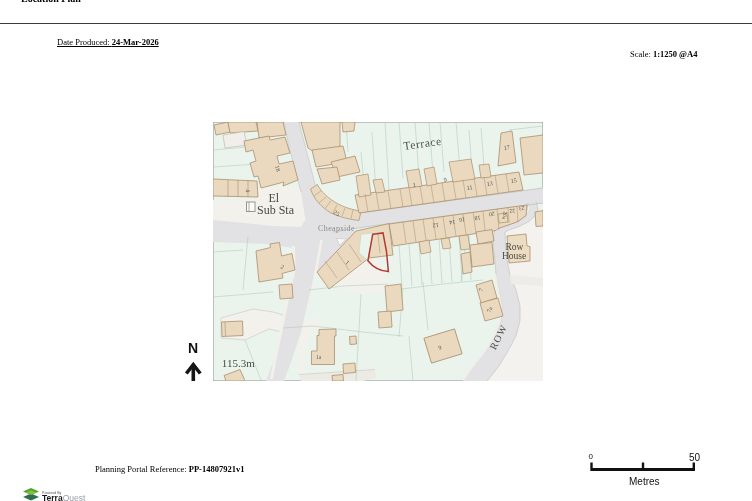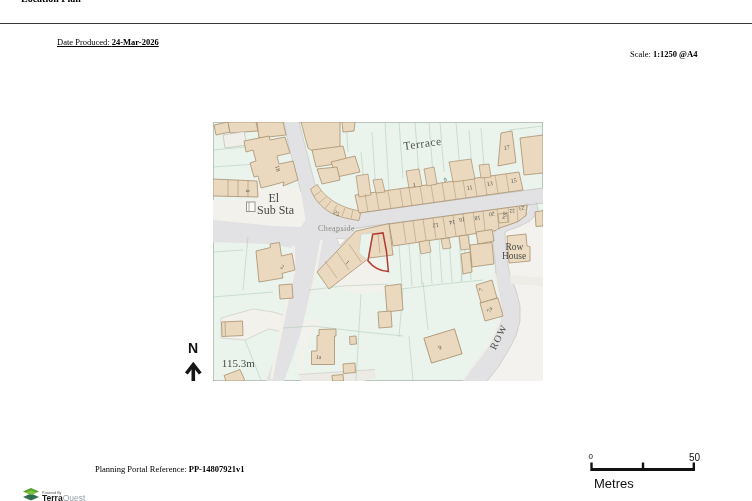--- a/index.html
+++ b/index.html
@@ -308,21 +308,21 @@
   <div class="abs" style="left:57px;top:464px;font-size:8.5px;margin-left:38px;">Planning Portal Reference: <b>PP-14807921v1</b></div>
 
   <div class="abs sans" style="left:588.5px;top:452px;font-size:8px;color:#111;">0</div>
   <div class="abs sans" style="left:689px;top:452px;font-size:10px;color:#111;">50</div>
   <svg class="abs" style="left:588px;top:460px;" width="112" height="14" viewBox="0 0 112 14">
     <line x1="3.5" y1="9.5" x2="107" y2="9.5" stroke="#111" stroke-width="3"></line>
     <line x1="3.5" y1="2.5" x2="3.5" y2="11" stroke="#111" stroke-width="2.4"></line>
     <line x1="55" y1="2.5" x2="55" y2="11" stroke="#111" stroke-width="2.4"></line>
     <line x1="105.8" y1="2.5" x2="105.8" y2="11" stroke="#111" stroke-width="2.4"></line>
   </svg>
-  <div class="abs sans" style="left:594px;top:476px;font-size:13px;color:#111;">Metres</div>
+  <div class="abs sans" style="left:629px;top:476px;font-size:10px;color:#111;">Metres</div>
 
   <svg class="abs" style="left:22px;top:488px;" width="110" height="13" viewBox="0 0 110 13">
     <polygon points="9,0 17,3.5 9,7 1,3.5" fill="#57a02c"></polygon>
     <polygon points="9,5.5 17,9 9,12.5 1,9" fill="#2e6e4e"></polygon>
     <polygon points="9,2.2 14.5,4.6 9,7 3.5,4.6" fill="#7dc242"></polygon>
     <text x="20" y="5.5" font-family="Liberation Sans,sans-serif" font-size="3.6" fill="#555">Powered By</text>
     <text x="20" y="13" font-family="Liberation Sans,sans-serif" font-size="8.5" font-weight="bold" fill="#1a1a1a">Terra<tspan font-weight="normal" fill="#9aa0a6">Quest</tspan></text>
   </svg>
 </div>
 

